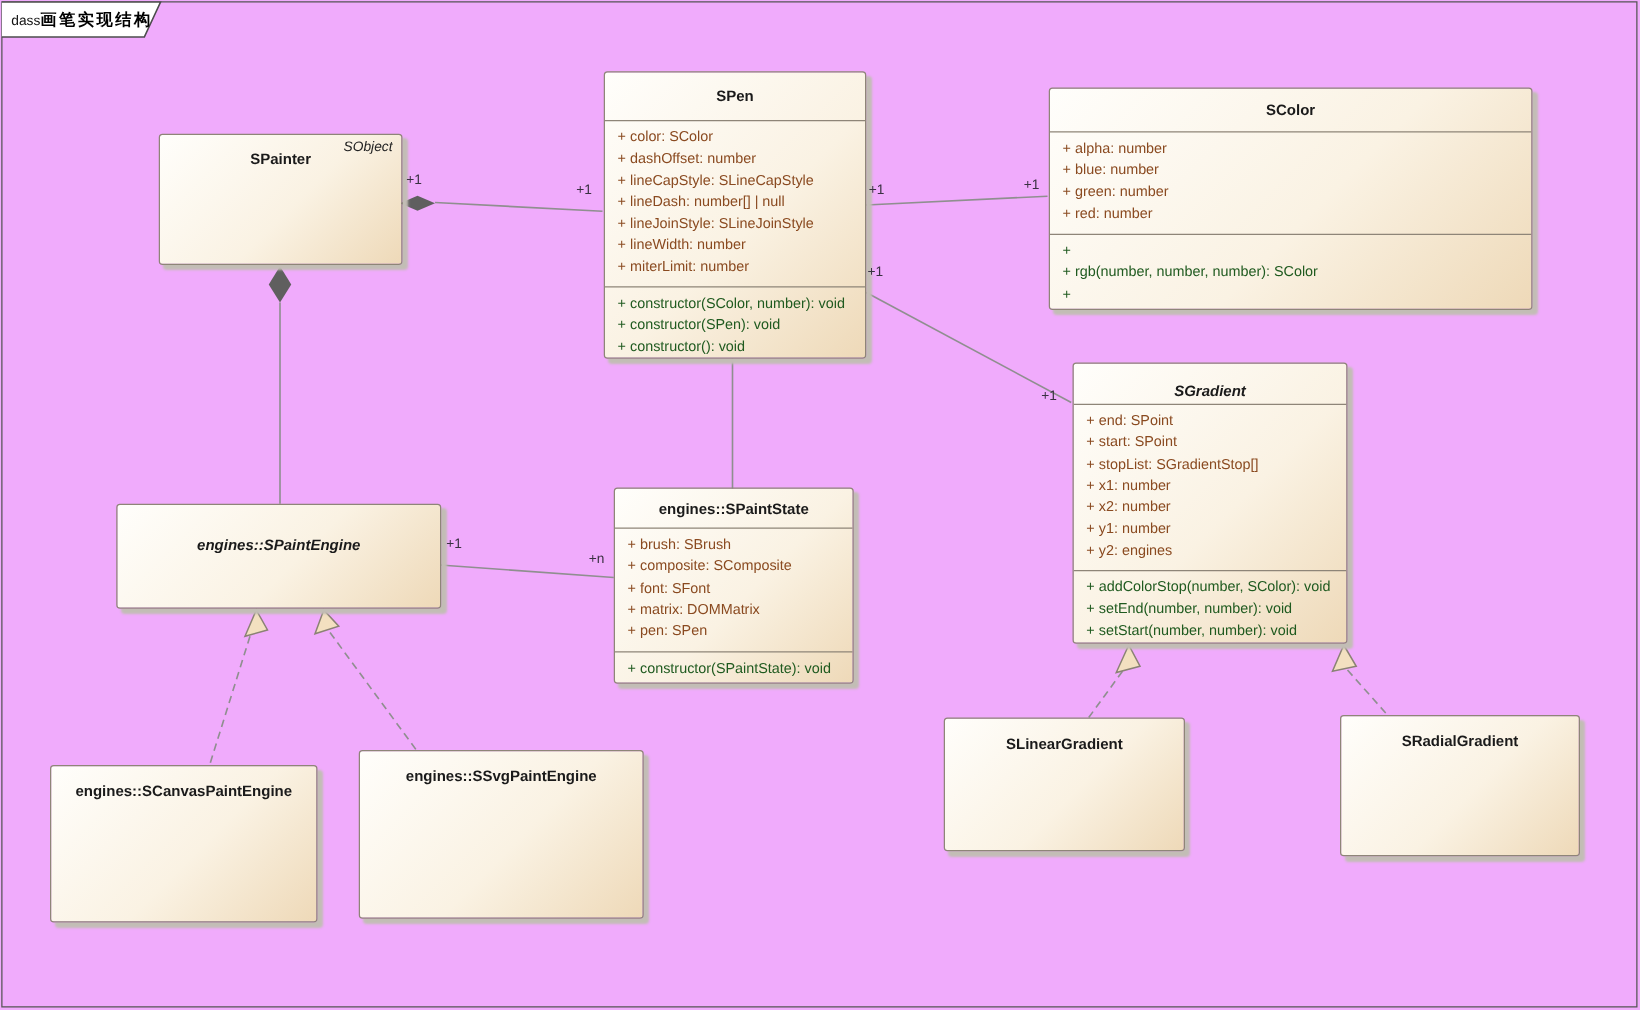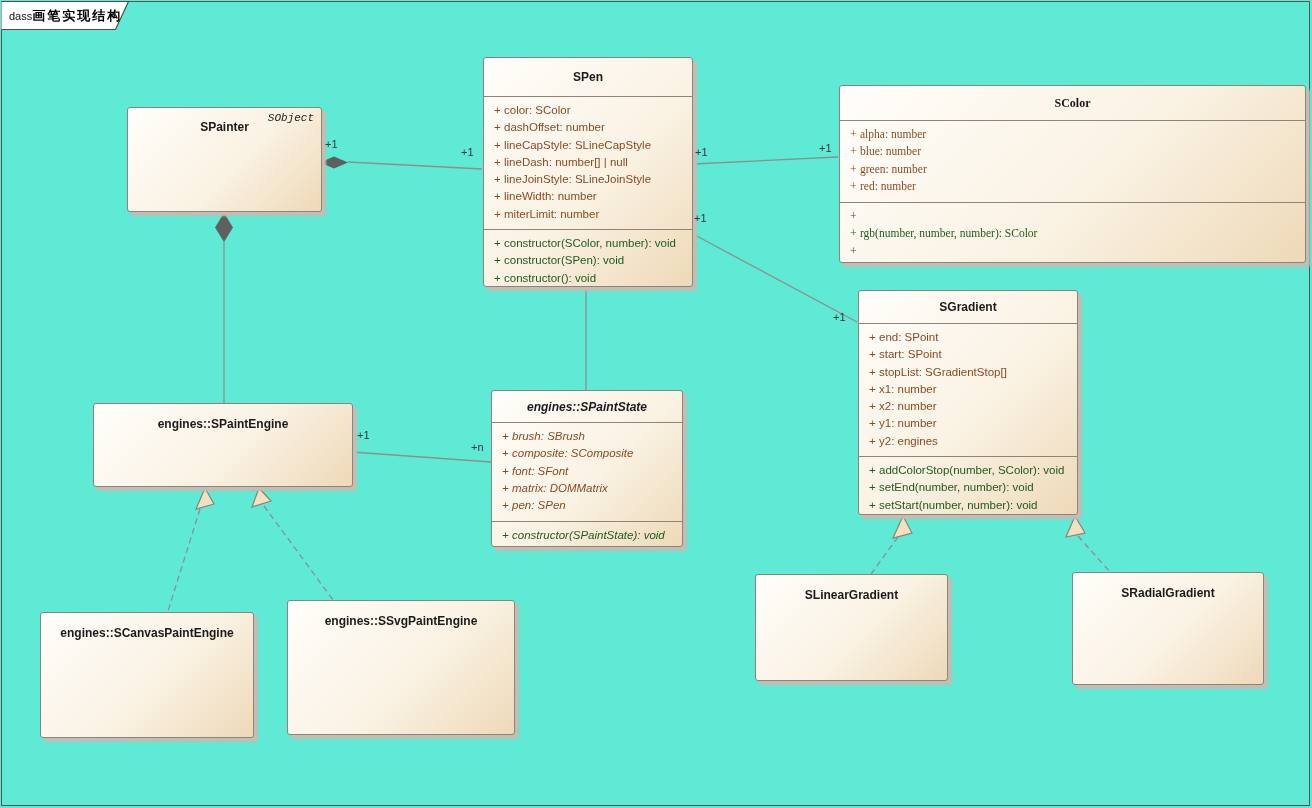--- a/index.html
+++ b/index.html
@@ -1,34 +1,34 @@
 <!DOCTYPE html>
 <html style="--attr: #8a4a20; --meth: #1f5a1f; --border: #8e8578; --fill-l: #fffefb; --fill-d: #eed9b8; --conn: #8f8f8f; --diamond: #5f5f5f; --tri: #f3e0c0; --mult: #3a3142;"><head>
 <meta charset="utf-8">
 <style>
   :root{
     --attr:#8a4a20; --meth:#1f5a1f; --border:#8e8578; --fill-l:#fffefb; --fill-d:#eed9b8;
     --conn:#8f8f8f; --diamond:#5f5f5f; --tri:#f3e0c0; --mult:#3a3142; --title:#1a1a1a; --frame:#555;
   }
   *{margin:0;padding:0;box-sizing:border-box;}
   html,body{background:#fff;}
-  #canvas{position:relative;width:1312px;height:808px;background:#5eead4;overflow:hidden;
+  #canvas{position:relative;width:1312px;height:808px;background:#f0abfc;overflow:hidden;
           font-family:"Liberation Sans","DejaVu Sans",sans-serif;}
   .frame-border{position:absolute;left:1px;top:1px;width:1309px;height:805px;border:1px solid var(--frame);}
   .frame-tab{position:absolute;left:1px;top:1px;width:140px;height:32px;}
   .frame-tab-text{position:absolute;left:8px;top:6px;white-space:nowrap;display:flex;align-items:baseline;}
   .tab-kw{font-size:11px;color:#111;}
   .tab-name{font-size:13px;font-weight:bold;color:#000;letter-spacing:2px;}
   .uml-class{position:absolute;border:1px solid var(--border);border-radius:3px;
      background:linear-gradient(135deg,var(--fill-l) 0%,#faf2e3 55%,var(--fill-d) 100%);
      box-shadow:4px 4px 2px #c2bdb5;}
   .uml-header{display:flex;align-items:center;justify-content:center;border-bottom:1px solid var(--border);}
   .uml-title{font-size:12px;font-weight:bold;color:var(--title);text-align:center;}
-  .uml-title.italic{}
-  .corner-label{position:absolute;top:4px;right:7px;font-size:11px;font-style:italic;color:#222;font-family:Liberation Mono, monospace;}
+  .uml-title.italic{font-style:italic;margin-top:12px;}
+  .corner-label{position:absolute;top:4px;right:7px;font-size:11px;font-style:italic;color:#222;}
   .simple-title{padding-top:13px;}
   .simple-title.with-corner{padding-top:12px;}
   .compartment{padding:5px 0 0 0;overflow:hidden;}
   .compartment.methods{border-top:1px solid var(--border);}
   .member{display:flex;line-height:17.3px;font-size:11.5px;white-space:nowrap;}
   .member .vis{width:20px;padding-left:10px;flex:none;}
   .member .sig{padding-right:4px;}
   .member.attr{color:var(--attr);}
   .member.meth{color:var(--meth);}
   .mult-label{position:absolute;font-size:11px;color:var(--mult);white-space:nowrap;}
@@ -138,21 +138,21 @@
           <div class="member meth">
             <span class="vis">+</span>
             <span class="sig">constructor(SPen): void</span>
           </div>
           <div class="member meth">
             <span class="vis">+</span>
             <span class="sig">constructor(): void</span>
           </div>
         </div>
       </div>
-      <div class="uml-class" style="left: 839px; top: 85px; width: 467px; height: 178px; font-family: Liberation Serif, serif;">
+      <div class="uml-class" style="left: 839px; top: 70px; width: 387px; height: 178px;">
         <div class="uml-header" style="height: 35px;">
           <div class="uml-title">SColor</div>
         </div>
         <div class="compartment " style="height: 81px;">
           <div class="member attr">
             <span class="vis">+</span>
             <span class="sig">alpha: number</span>
           </div>
           <div class="member attr">
             <span class="vis">+</span>
@@ -225,21 +225,21 @@
           </div>
           <div class="member meth">
             <span class="vis">+</span>
             <span class="sig">setStart(number, number): void</span>
           </div>
         </div>
       </div>
       <div class="uml-class" style="left: 93px; top: 403px; width: 260px; height: 84px;">
         <div class="uml-title italic simple-title">engines::SPaintEngine</div>
       </div>
-      <div class="uml-class" style="left: 491px; top: 390px; width: 192px; height: 157px; font-style: italic;">
+      <div class="uml-class" style="left: 491px; top: 390px; width: 192px; height: 157px;">
         <div class="uml-header" style="height: 32px;">
           <div class="uml-title">engines::SPaintState</div>
         </div>
         <div class="compartment " style="height: 98px;">
           <div class="member attr">
             <span class="vis">+</span>
             <span class="sig">brush: SBrush</span>
           </div>
           <div class="member attr">
             <span class="vis">+</span>

